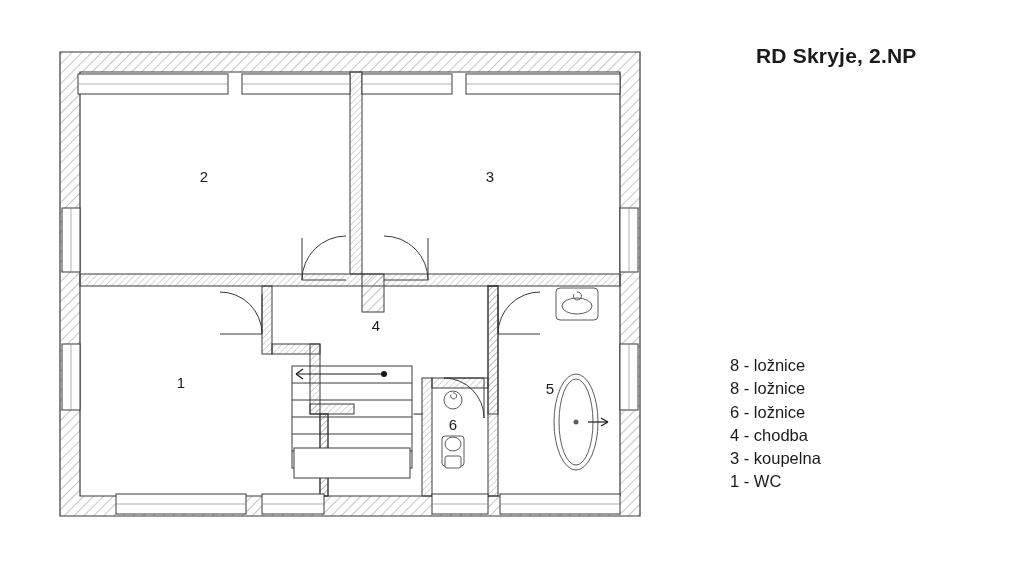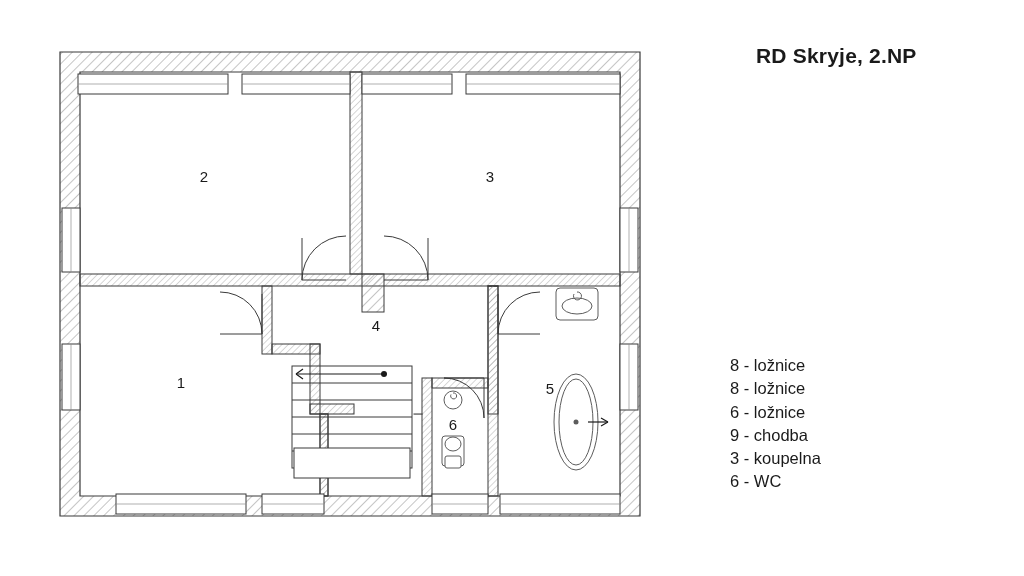--- a/index.html
+++ b/index.html
@@ -213,16 +213,16 @@
     <text class="room-label" x="320" y="283" text-anchor="middle">4</text>
     <text class="room-label" x="494" y="346" text-anchor="middle">5</text>
     <text class="room-label" x="397" y="382" text-anchor="middle">6</text>
   </svg>
 </div>
 
 <div id="legend">
   <div class="legend-item">8 - ložnice</div>
   <div class="legend-item">8 - ložnice</div>
   <div class="legend-item">6 - ložnice</div>
-  <div class="legend-item">9 - chodba</div>
+  <div class="legend-item">4 - chodba</div>
   <div class="legend-item">3 - koupelna</div>
-  <div class="legend-item">6 - WC</div>
+  <div class="legend-item">1 - WC</div>
 </div>
 
 </body></html>

